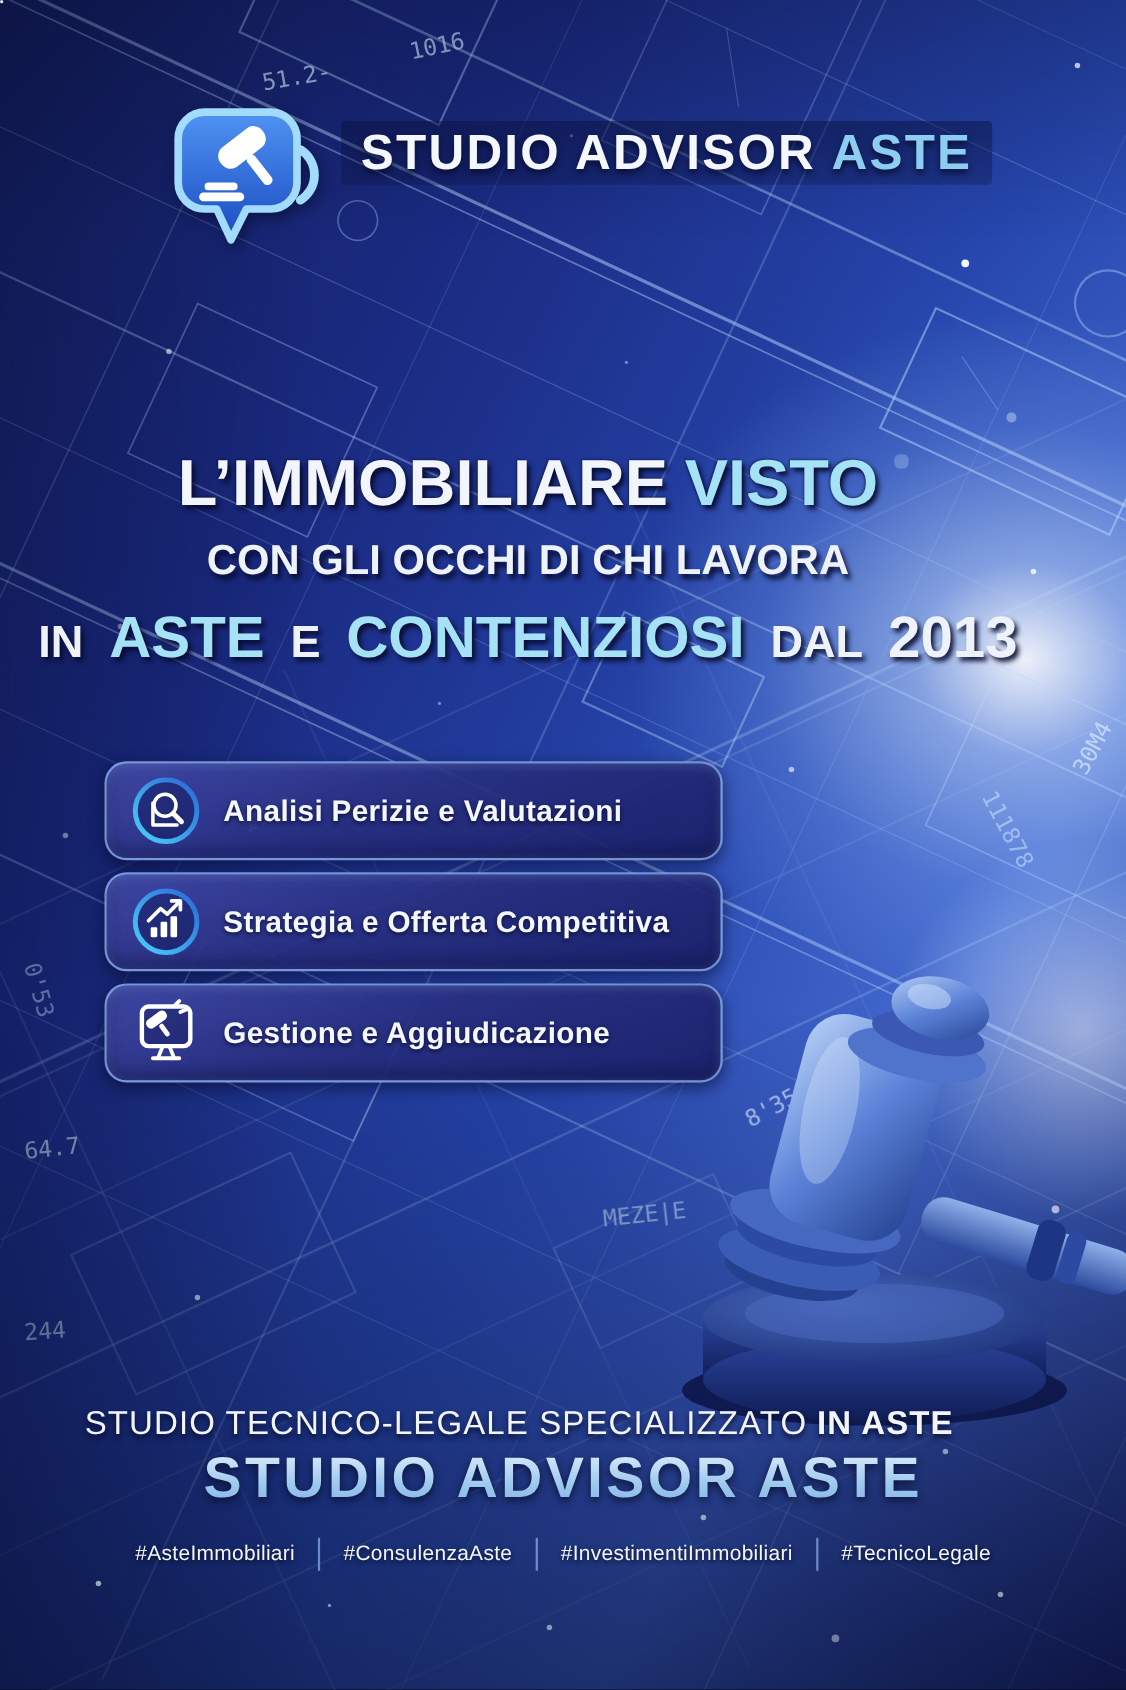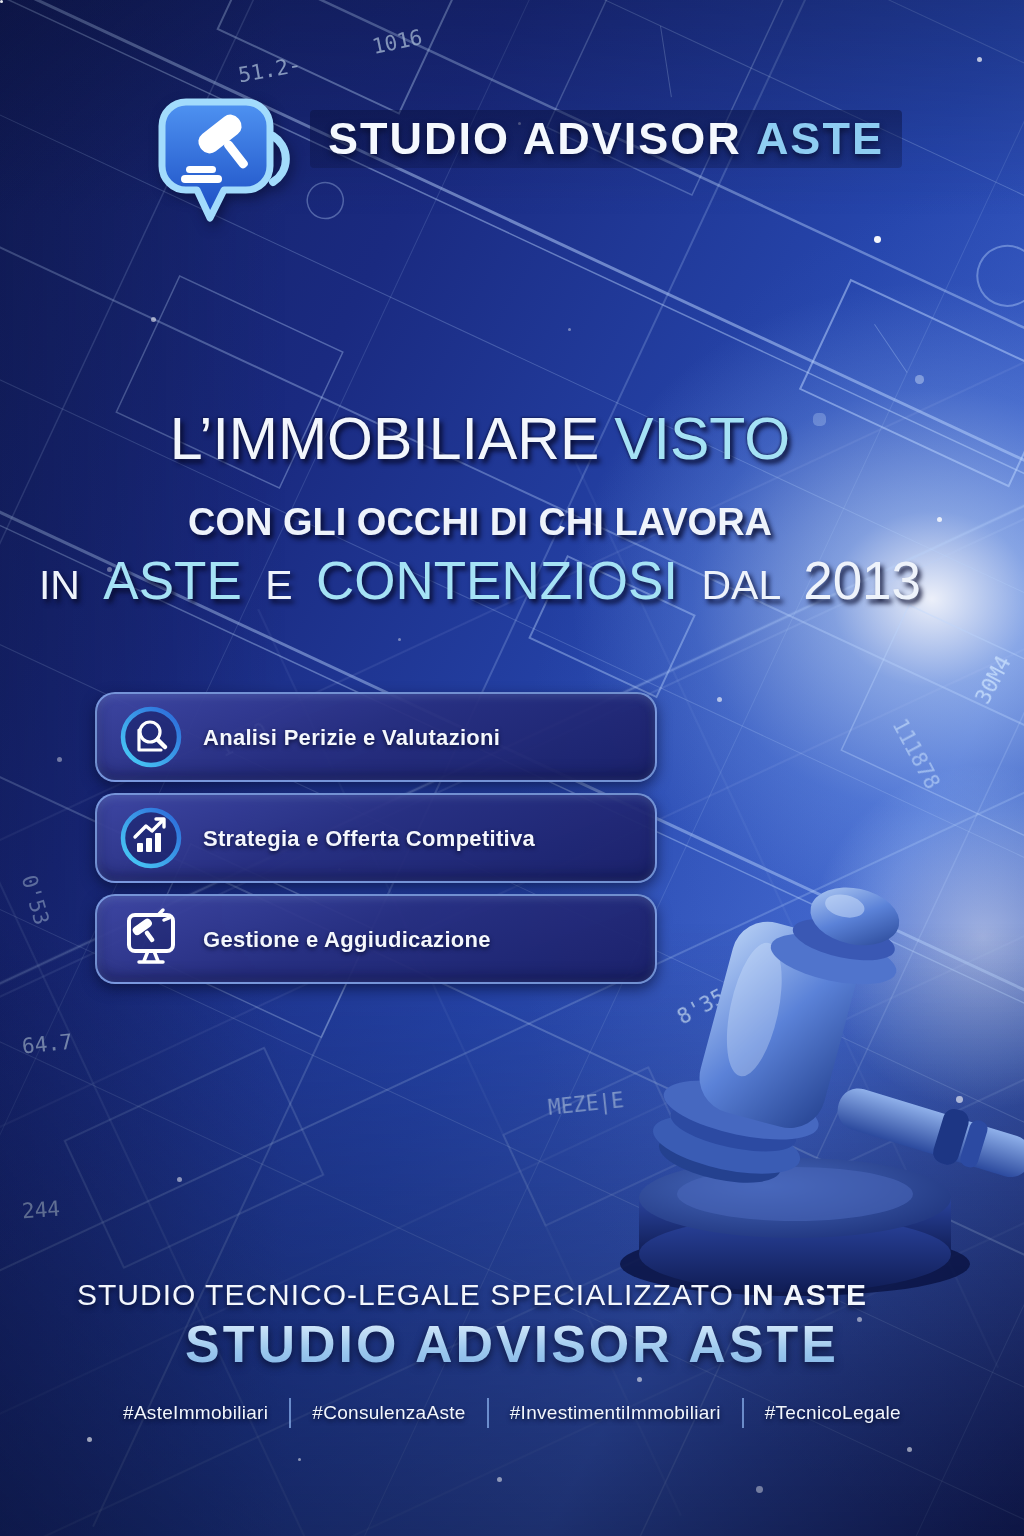--- a/index.html
+++ b/index.html
@@ -40,40 +40,40 @@
   .logo-row{position:absolute;z-index:5;left:146px;top:88px;display:flex;align-items:flex-start;}
   .logo-mark{width:152px;height:140px;flex:0 0 auto;filter:drop-shadow(3px 5px 6px rgba(5,10,40,.55));}
   .brand-band{margin-left:12px;margin-top:22px;padding:3px 18px;border-radius:4px;
     background:linear-gradient(rgba(10,17,62,0.50), rgba(10,17,62,0.30));display:flex;align-items:baseline;}
   .brand-primary{font-size:45px;font-weight:700;letter-spacing:2px;color:#f4f8fe;
     text-shadow:0 3px 6px rgba(6,10,40,.8);}
   .brand-accent{font-size:45px;font-weight:700;letter-spacing:2px;color:#8ecdf2;margin-left:14px;
     text-shadow:0 3px 6px rgba(6,10,40,.8);}
   
   .headline{position:absolute;z-index:5;left:30px;width:900px;top:408px;text-align:center;}
-  .hl1{font-size:59px;font-weight:400;line-height:62px;color:#f2f6fc;
-    text-shadow:3px 4px 5px rgba(7,11,45,.95), -1px -1px 2px rgba(7,11,45,.45);margin-bottom:27px;}
+  .hl1{font-size:59px;font-weight:700;line-height:62px;color:#f2f6fc;
+    text-shadow:3px 4px 5px rgba(7,11,45,.95), -1px -1px 2px rgba(7,11,45,.45);margin-bottom:15px;}
   .hl1 .accent{color:#a5e2f5;margin-left:15px;}
   .hl2{font-size:38px;font-weight:700;line-height:50px;color:#eef3fb;
     text-shadow:3px 4px 5px rgba(7,11,45,.95);margin-bottom:12px;}
-  .hl3{font-size:41px;font-weight:400;line-height:44px;color:#eef3fb;
+  .hl3{font-size:41px;font-weight:700;line-height:65px;color:#eef3fb;
     text-shadow:3px 4px 5px rgba(7,11,45,.95);}
   .hl3 .big{font-size:53px;}
   .hl3 .accent{color:#a5e2f5;}
   .hl3 span + span{margin-left:12px;}
   
   .features{position:absolute;z-index:5;left:95px;top:692px;width:562px;}
   .feature{display:flex;align-items:center;gap:20px;height:90px;margin-bottom:11px;
     padding:0 22px;box-sizing:border-box;border-radius:20px;
     background:linear-gradient(160deg, rgba(64,72,165,0.94) 0%, rgba(40,47,128,0.95) 45%, rgba(26,32,104,0.96) 100%);
     border:2px solid rgba(150,190,250,0.70);
     box-shadow:0 5px 14px rgba(4,8,36,.55), inset 0 2px 10px rgba(170,205,255,.22), inset 0 -6px 14px rgba(8,12,50,.45);}
   .feature-icon{width:64px;height:64px;flex:0 0 auto;}
   .feature-text{display:flex;flex-direction:column;justify-content:center;}
-  .feature-text span{display:block;font-size:22px;font-weight:700;line-height:33px;color:#f4f7fd;
+  .feature-text span{display:block;font-size:27px;font-weight:700;line-height:33px;color:#f4f7fd;
     letter-spacing:.3px;text-shadow:0 2px 4px rgba(6,10,40,.8);}
   
   .gavel{position:absolute;z-index:4;left:590px;top:868px;width:434px;height:430px;}
   
   .tagline{position:absolute;z-index:5;left:0;width:944px;top:1278px;text-align:center;
     font-size:30px;color:#f2f6fc;letter-spacing:1px;font-weight:400;
     text-shadow:0 3px 5px rgba(6,10,40,.85);}
   .tagline b{font-weight:700;margin-left:9px;}
   .footer-brand{position:absolute;z-index:5;left:0;width:1024px;top:1314px;text-align:center;}
   .footer-brand span{display:inline-block;font-size:52px;font-weight:700;letter-spacing:3px;

